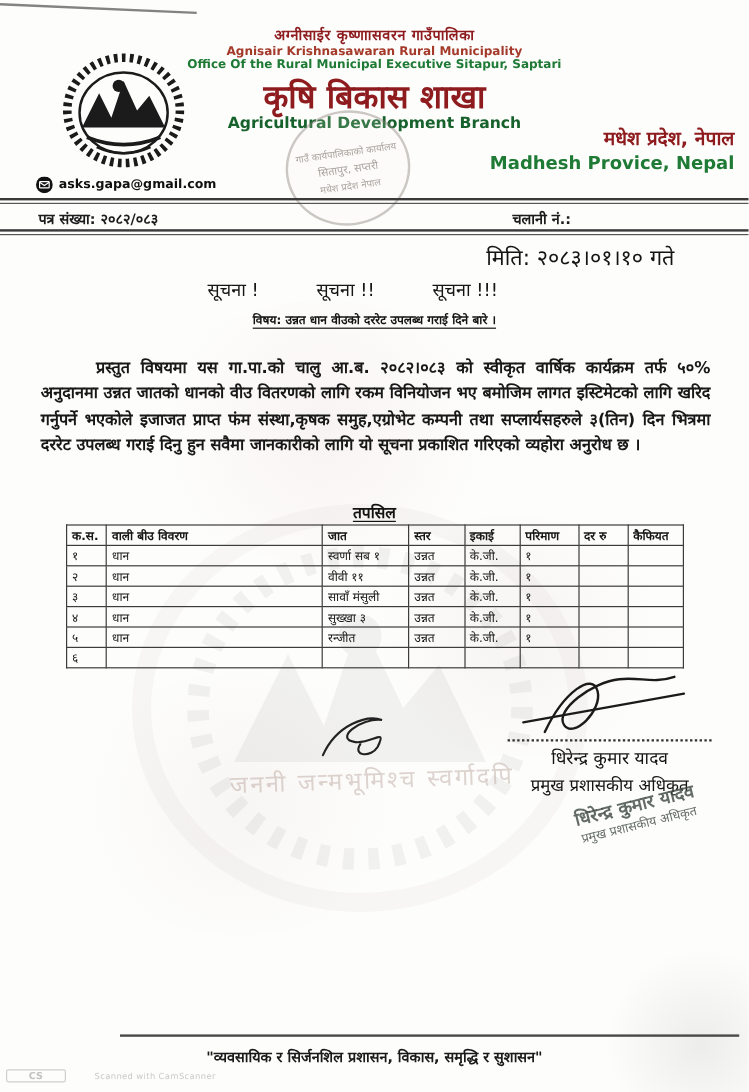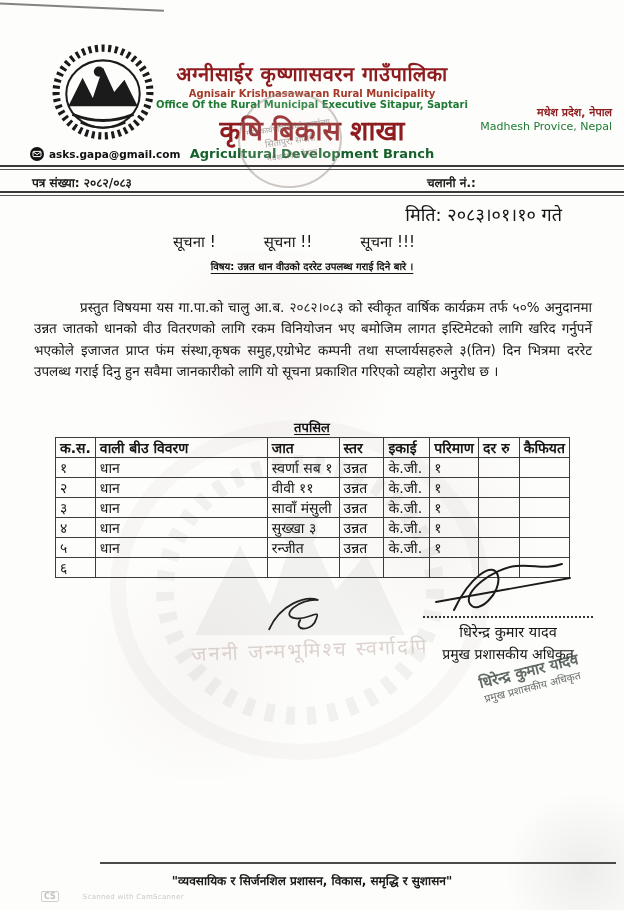--- a/index.html
+++ b/index.html
@@ -17,31 +17,31 @@
   .blob { position:absolute; border-radius:50%; pointer-events:none; }
   .blob1 { left:120px; top:250px; width:300px; height:220px;
     background:radial-gradient(circle, rgba(205,160,160,.10), transparent 70%); }
   .blob2 { left:300px; top:430px; width:260px; height:200px;
     background:radial-gradient(circle, rgba(190,165,165,.10), transparent 70%); }
   .blob3 { left:60px; top:560px; width:280px; height:220px;
     background:radial-gradient(circle, rgba(190,170,165,.09), transparent 70%); }
 
   
   .letterhead { position:absolute; left:0; top:20px; width:100%; text-align:center; }
-  .muni-np  { font-size:20px; font-weight:bold; color:#8e1b1e; letter-spacing:.5px;margin-top:40px; }
+  .muni-np  { font-size:12px; font-weight:bold; color:#8e1b1e; letter-spacing:.5px; }
   .muni-en  { font-size:10px; font-weight:bold; color:#a43a2a; margin-top:1px; }
   .office-np{ font-size:17px; font-weight:bold; color:#17622c; margin-top:2px; }
   .office-en{ font-size:10px; font-weight:bold; color:#1e7a34; }
   .branch-np{ font-size:27px; font-weight:bold; color:#8e1b1e; margin-top:1px; }
   .branch-en{ font-size:13px; font-weight:bold; color:#17622c; margin-top:-2px; }
 
   .emblem { position:absolute; left:52px; top:40px; width:102px; height:104px; }
   .province { position:absolute; right:12px; top:106px; text-align:right; line-height:1.3; }
-  .province-np { font-size:11px; font-weight:bold; color:#8e1b1e; }
-  .province-en { font-size:11px; font-weight:normal; color:#1e7a34; }
+  .province-np { font-size:16px; font-weight:bold; color:#8e1b1e; }
+  .province-en { font-size:15px; font-weight:bold; color:#1e7a34; }
 
   
   .seal { position:absolute; left:238px; top:92px; width:104px; height:96px;
     border:2px solid rgba(110,100,92,.35); border-radius:50%;
     color:rgba(100,90,82,.55); font-size:8px; text-align:center;
     display:flex; flex-direction:column; justify-content:center; gap:2px;
     transform:rotate(-8deg); background:rgba(245,242,238,.15); }
   .seal .s1 { font-size:9px; }
 
   .contact-row { position:absolute; left:30px; right:12px; top:147px;
@@ -63,28 +63,28 @@
 
   .notice-words { position:absolute; left:0; top:231px; width:100%;
     display:flex; justify-content:center; gap:48px; font-size:15px; color:#161616;
     transform:translateX(-18px); }
   .subject { position:absolute; left:0; top:259px; width:100%; text-align:center;
     font-size:10px; font-weight:bold; color:#131313; }
   .subject span { text-decoration:underline; text-underline-offset:3px; }
 
   .body-par { position:absolute; left:34px; right:32px; top:297px;
     font-size:13.5px; line-height:1.58; text-align:justify; color:#181818;
-    text-indent:46px; }
+    text-indent:46px;font-weight:bold; }
 
   .tapasil { position:absolute; left:0; top:418px; width:100%; text-align:center;
     font-size:13px; font-weight:bold; color:#131313; }
   .tapasil span { text-decoration:underline; text-underline-offset:2px; }
 
   table.seed { position:absolute; left:55px; top:437px; width:515px;
-    border-collapse:collapse; font-size:14px; color:#161616; }
+    border-collapse:collapse; font-size:10px; color:#161616; }
   table.seed th, table.seed td { border:1px solid #3c3c3c; padding:0 4px; height:17px;
     text-align:left; font-weight:normal; white-space:nowrap; overflow:hidden; }
   table.seed th { font-weight:600; }
 
   
   .sig-center { position:absolute; left:262px; top:592px; width:76px; height:50px; transform:rotate(-6deg); }
   .sig-right  { position:absolute; left:428px; top:556px; width:150px; height:66px; }
   .sig-block { position:absolute; left:408px; top:616px; width:200px; text-align:center; color:#141414; }
   .sig-dots { display:block; border-bottom:2px dotted #333; width:170px; margin:0 auto 3px auto; height:1px; }
   .sig-name  { font-size:14.5px; }
@@ -100,22 +100,22 @@
   .wm-emblem { position:absolute; left:150px; top:440px; width:300px; height:300px; opacity:.05; }
   .wm-motto { position:absolute; left:130px; top:636px; width:360px; text-align:center;
     font-size:20px; letter-spacing:2px; color:rgba(175,150,140,.40); transform:rotate(-2deg); }
 
   .footer-line { position:absolute; left:100px; right:8px; top:862px; height:2px; background:#4a4a4a; }
   .footer-quote { position:absolute; left:0; top:872px; width:100%; text-align:center;
     font-size:12px; font-weight:bold; color:#1a1a1a; }
 
   .scanner-mark { position:absolute; left:5px; top:891px; display:flex; align-items:center; gap:4px;
     color:#c9c9c7; }
-  .scanner-logo { font-size:8px; border:1px solid #cfcfcd; padding:0 2px; border-radius:2px;
-    color:#c2c2c0; font-weight:bold;margin-left:36px; }
+  .scanner-logo { font-size:8px; border:1px solid #cfcfcd; padding:0 18px; border-radius:2px;
+    color:#c2c2c0; font-weight:bold; }
   .scanner-text { font-size:7px; letter-spacing:.3px;margin-left:20px; }
 </style>
 </head>
 <body>
 
 <div class="page">
 
   <div class="scan-top-line"></div>
   <div class="blob blob1"></div>
   <div class="blob blob2"></div>

